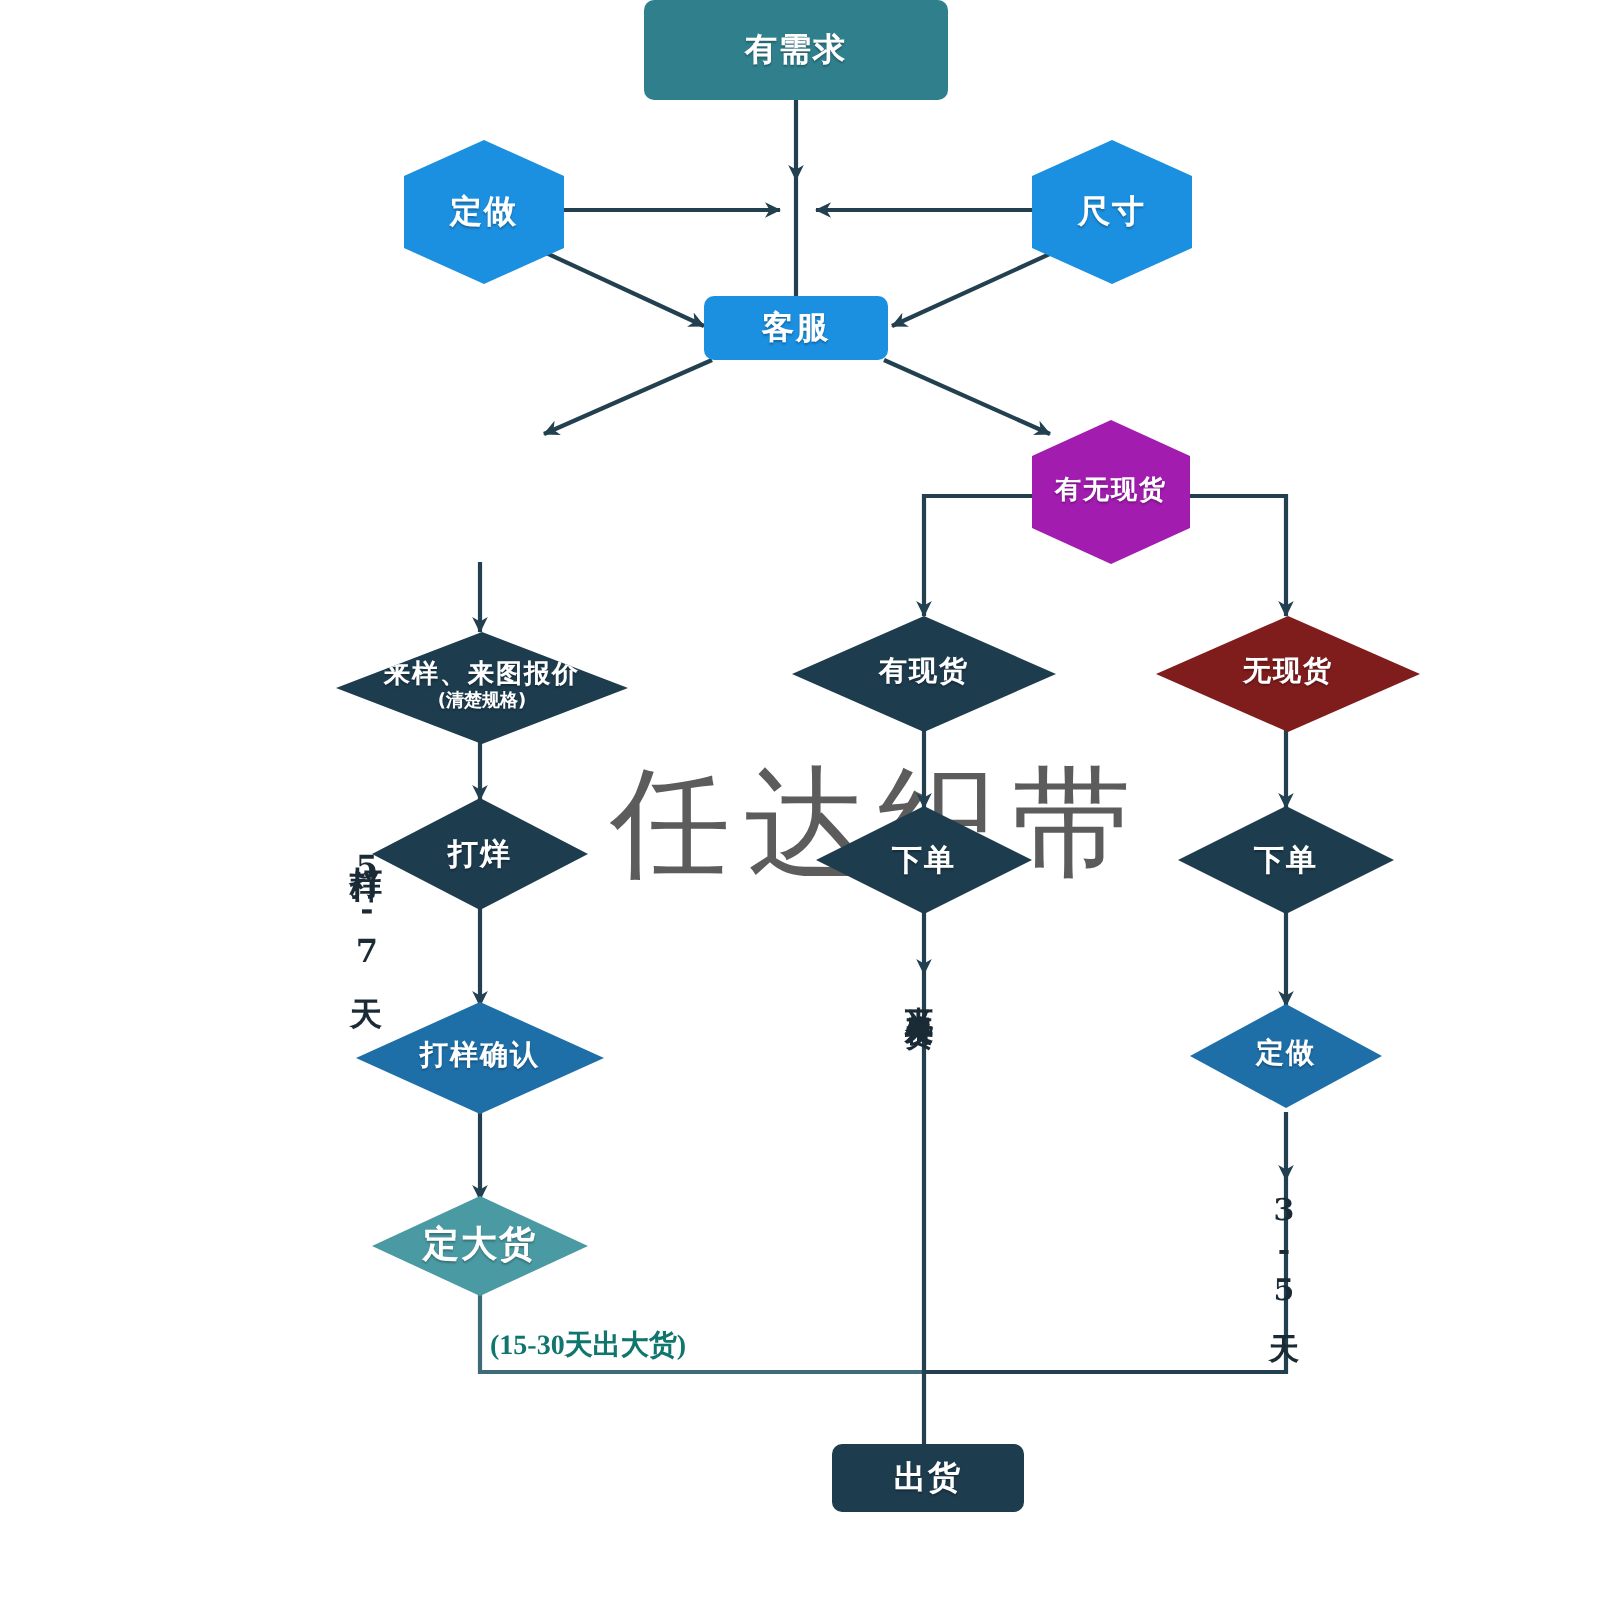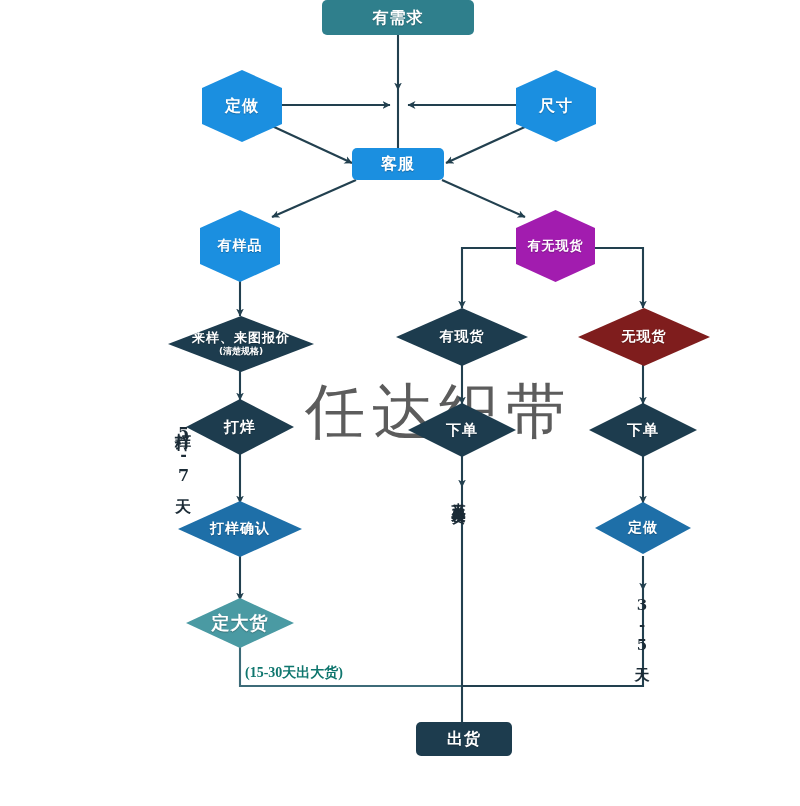--- a/index.html
+++ b/index.html
@@ -150,39 +150,36 @@
 
       <line x1="643" y1="365" x2="643" y2="404" marker-end="url(#arr)"></line>
 
       <line x1="643" y1="456" x2="643" y2="503" marker-end="url(#arr)"></line>
 
       <line x1="643" y1="556" x2="643" y2="590" marker-end="url(#arr)"></line>
       <path d="M643,590 L643,686 L462,686"></path>
     </g>
   </svg>
 
-  <div class="node rect" style="left:322px; top:0px; width:152px; height:35px; background:#2f7f8c;text-align:center;">
+  <div class="node rect" style="left:322px; top:0px; width:152px; height:50px; background:#2f7f8c;text-align:center;">
     <span class="lbl" style="font-size:16px;">有需求</span>
   </div>
 
   <div class="node hex" style="left:202px; top:70px; width:80px; height:72px; background:#1b8fe0;">
     <span class="lbl" style="font-size:16px;">定做</span>
   </div>
 
   <div class="node rect" style="left:352px; top:148px; width:92px; height:32px; background:#1b8fe0;">
     <span class="lbl" style="font-size:16px;">客服</span>
   </div>
 
   <div class="node hex" style="left:516px; top:70px; width:80px; height:72px; background:#1b8fe0;">
     <span class="lbl" style="font-size:16px;">尺寸</span>
   </div>
 
-  <div class="node hex" style="left:200px; top:210px; width:80px; height:72px; background:#1b8fe0;">
-    <span class="lbl" style="font-size:14px;">有样品</span>
-  </div>
 
   <div class="node hex" style="left:516px; top:210px; width:79px; height:72px; background:#a21caf;">
     <span class="lbl" style="font-size:13px;">有无现货</span>
   </div>
 
   <div class="node dia" style="left:168px; top:316px; width:146px; height:56px; background:#1d3c4e;">
     <span class="lbl" style="font-size:13px;">
       <span>来样、来图报价</span>
       <span class="sub">(清楚规格)</span>
     </span>

